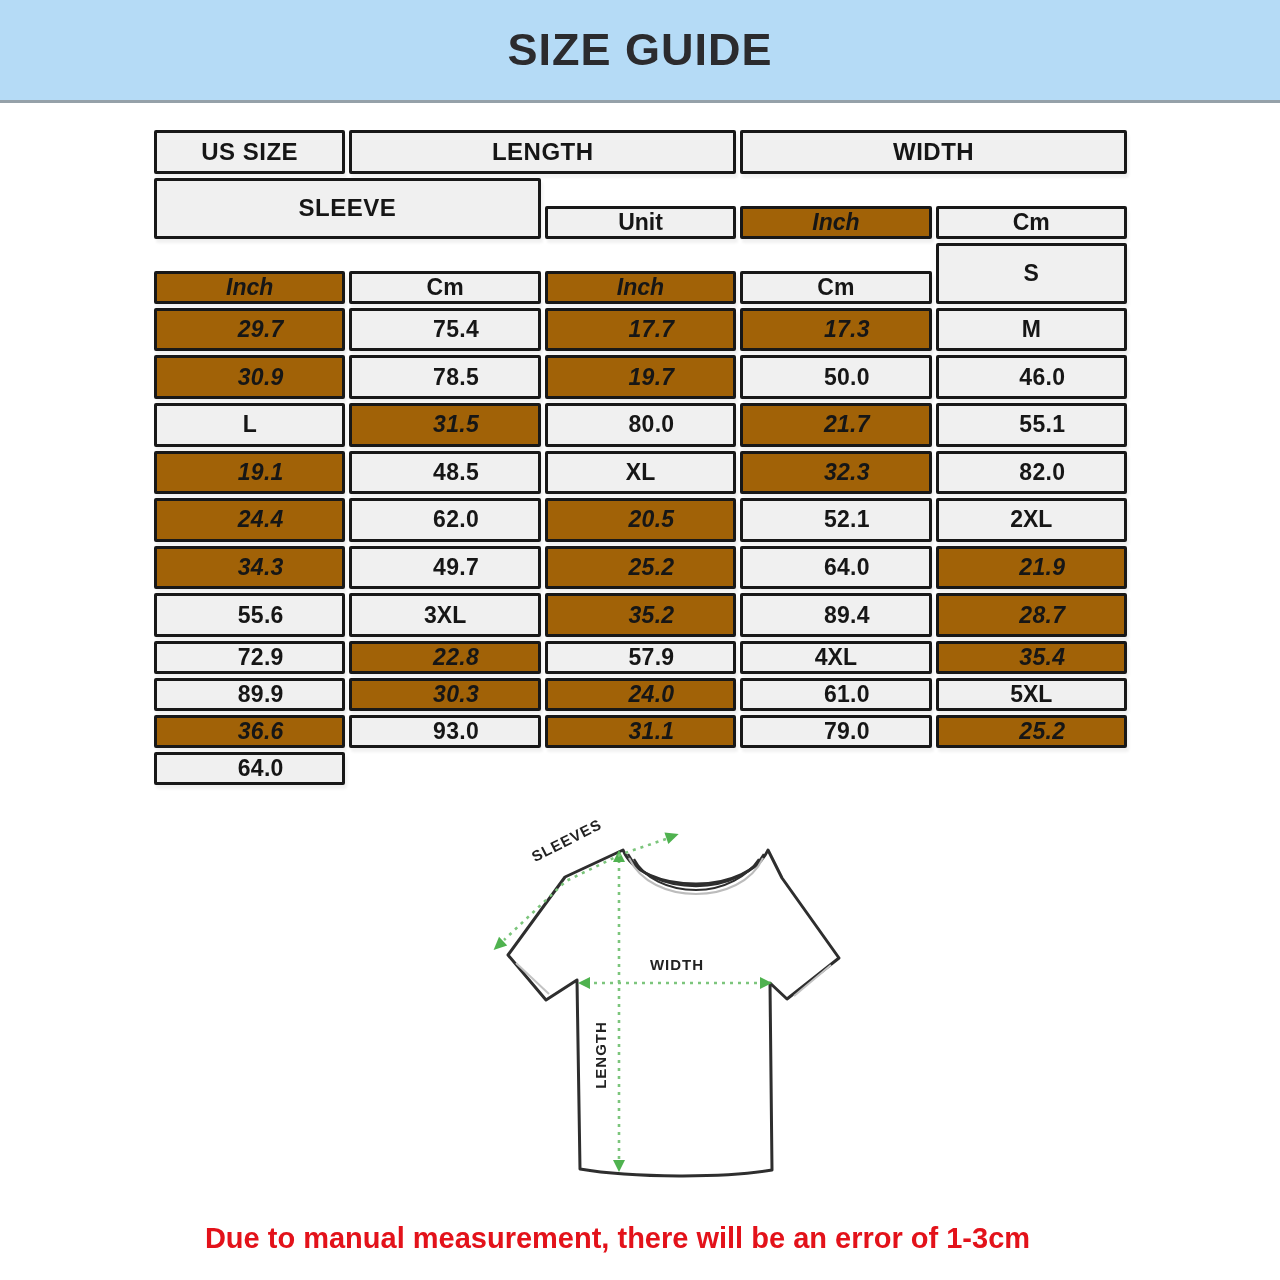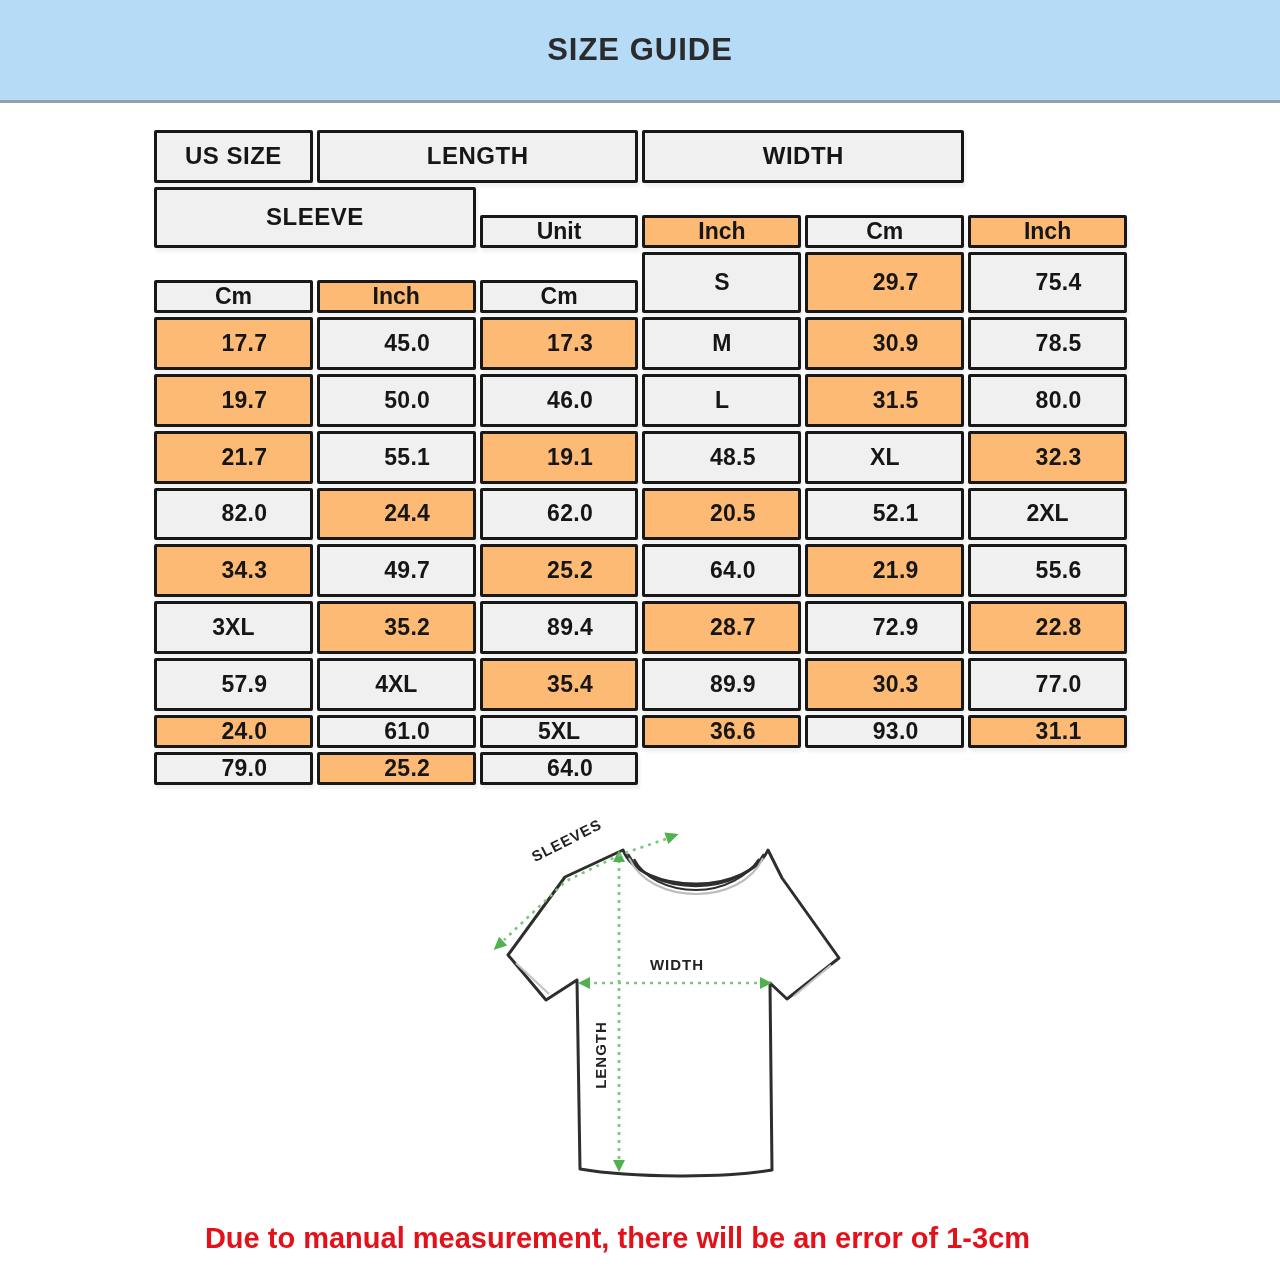--- a/index.html
+++ b/index.html
@@ -14,45 +14,45 @@
 
   
   .banner {
     position: absolute; left: 0; top: 0; width: 1280px; height: 100px;
     background: #b5dbf6;
     border-bottom: 3px solid #95a1a9;
     display: flex; align-items: center; justify-content: center;
   }
   .banner h1 {
     margin: 0;
-    font-size: 31px; font-weight: 700; letter-spacing: 1px;
+    font-size: 45px; font-weight: 700; letter-spacing: 1px;
     color: #2b2b2e;
   }
 
   
   .size-table {
     position: absolute; left: 154px; top: 130px;
     width: 973px; height: 655px;
     display: grid;
-    grid-template-columns: repeat(6, 1fr);
+    grid-template-columns: repeat(5, 1fr);
     grid-template-rows: repeat(10, 1fr);
     gap: 4px;
     box-sizing: border-box;
   }
   .cell {
     border: 3px solid #181818;
     border-radius: 2px;
     display: flex; align-items: center; justify-content: center;
     box-shadow: 2px 4px 3px rgba(0,0,0,0.06);
     font-weight: 700;
     color: #161616;
     box-sizing: border-box;
   }
   .cell.gray  { background: #f0f0f0; }
-  .cell.white { background: #fdba74; }
+  .cell.white { background: #a16207; font-style: italic; }
   .cell.head  { font-size: 24px; letter-spacing: 0.5px; }
   .cell.unit  { font-size: 23px; margin-top: 28px; }
   .cell.size  { font-size: 23px; }
   .cell.num   { font-size: 23px; font-weight: 600; letter-spacing: 0.3px; padding-left: 22px; }
   .span2 { grid-column: span 2; }
 
   
   .diagram {
     position: absolute; left: 470px; top: 812px;
     width: 420px; height: 405px;
@@ -94,21 +94,20 @@
     <div class="cell gray unit">Cm</div>
     <div class="cell white unit">Inch</div>
     <div class="cell gray unit">Cm</div>
     <div class="cell white unit">Inch</div>
     <div class="cell gray unit">Cm</div>
 
     <div class="cell gray size">S</div>
     <div class="cell white num">29.7</div>
     <div class="cell gray num">75.4</div>
     <div class="cell white num">17.7</div>
-    <div class="cell gray num">45.0</div>
     <div class="cell white num">17.3</div>
 
     <div class="cell gray size">M</div>
     <div class="cell white num">30.9</div>
     <div class="cell gray num">78.5</div>
     <div class="cell white num">19.7</div>
     <div class="cell gray num">50.0</div>
     <div class="cell gray num">46.0</div>
 
     <div class="cell gray size">L</div>
@@ -140,21 +139,20 @@
     <div class="cell gray num">89.4</div>
     <div class="cell white num">28.7</div>
     <div class="cell gray num">72.9</div>
     <div class="cell white num">22.8</div>
     <div class="cell gray num">57.9</div>
 
     <div class="cell gray size">4XL</div>
     <div class="cell white num">35.4</div>
     <div class="cell gray num">89.9</div>
     <div class="cell white num">30.3</div>
-    <div class="cell gray num">77.0</div>
     <div class="cell white num">24.0</div>
     <div class="cell gray num">61.0</div>
 
     <div class="cell gray size">5XL</div>
     <div class="cell white num">36.6</div>
     <div class="cell gray num">93.0</div>
     <div class="cell white num">31.1</div>
     <div class="cell gray num">79.0</div>
     <div class="cell white num">25.2</div>
     <div class="cell gray num">64.0</div>

